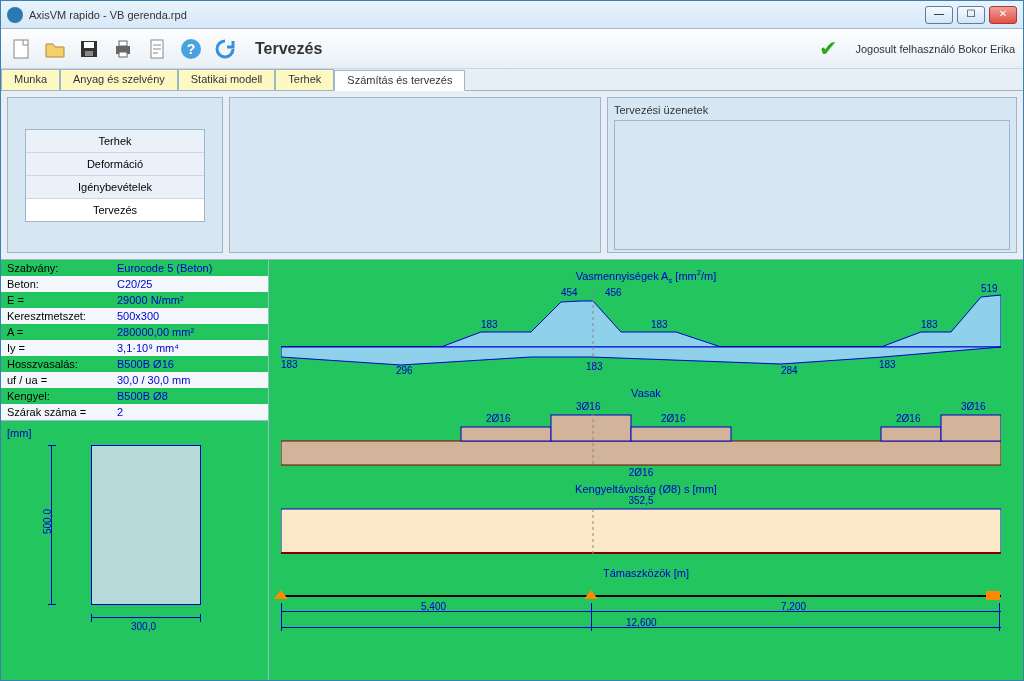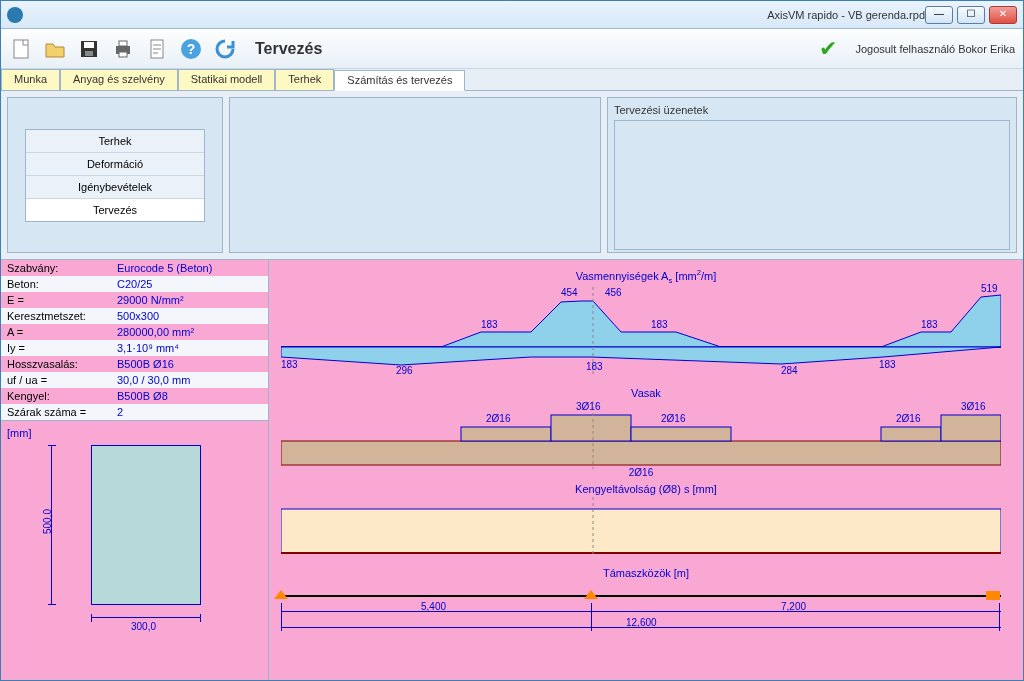--- a/index.html
+++ b/index.html
@@ -1,21 +1,21 @@
 <!DOCTYPE html>
 <html><head>
 <meta charset="utf-8">
 <style>
 * { box-sizing: border-box; margin: 0; padding: 0; }
 body { font-family: Tahoma, Arial, sans-serif; font-size: 11px; background: #fff; width: 1024px; height: 681px; overflow: hidden; }
 
 .window { border: 1px solid #3c7fb1; width: 1024px; height: 681px; display: flex; flex-direction: column; }
 .titlebar { background: linear-gradient(#e9f3fc, #d7e8f8); height: 28px; display: flex; align-items: center; padding: 0 6px; border-bottom: 1px solid #a0b8ce; }
 .titlebar .ti { width: 16px; height: 16px; background: #2a7ab0; border-radius: 50%; margin-right: 6px; }
-.titlebar .title { flex: 1; color: #333; text-align: right; }
+.titlebar .title { flex: 1; color: #333; }
 .winbtns { display: flex; gap: 4px; }
 .winbtn { width: 28px; height: 18px; border: 1px solid #5a7ea0; border-radius: 3px; background: linear-gradient(#f7fbff,#d2e5f6); text-align: center; line-height: 14px; font-size: 10px; cursor: pointer; }
 .winbtn.close { background: linear-gradient(#f19e9a,#e04f44); color: #fff; border-color: #a53c32; }
 
 .toolbar { height: 40px; background: linear-gradient(#fdfefe,#e8f0f7); display: flex; align-items: center; padding: 0 8px; gap: 10px; border-bottom: 1px solid #c9d6e3; }
 .tbicon { width: 24px; height: 24px; cursor: pointer; }
 .tb-label { font-size: 16px; font-weight: bold; color: #333; margin-left: 8px; flex: 1; }
 .checkmark { font-size: 22px; color: #2da81d; margin-right: 8px; }
 .userlbl { color: #333; font-size: 11px; }
 
@@ -28,21 +28,21 @@
 .panel.left { width: 216px; display: flex; align-items: center; justify-content: center; }
 .panel.mid { flex: 1; }
 .panel.right { width: 410px; padding: 6px; }
 .group-title { font-size: 11px; color: #333; margin-bottom: 4px; }
 .msgbox { border: 1px solid #9eb6cc; background: #d7e6f3; height: 130px; }
 
 .navlist { width: 180px; border: 1px solid #9eb6cc; }
 .navitem { text-align: center; padding: 5px 0; background: #eaf1f8; border-bottom: 1px solid #cad8e5; cursor: pointer; }
 .navitem:last-child { background: #fff; border-bottom: none; }
 
-.lower { display: flex; flex: 1; background: #f9a8d4; border-top: 1px solid #9eb6cc; }
+.lower { display: flex; flex: 1; background: #22c55e; border-top: 1px solid #9eb6cc; }
 .lower-left { width: 268px; display: flex; flex-direction: column; border-right: 1px solid #9eb6cc; }
 .proptable { font-size: 11px; }
 .proptable .row { display: flex; padding: 2px 6px; }
 .proptable .row.alt { background: #f3f7fb; }
 .proptable .k { width: 110px; color: #000; }
 .proptable .v { color: #0000d0; }
 sup { font-size: 0.7em; }
 sub { font-size: 0.7em; }
 
 .section { flex: 1; border-top: 1px solid #9eb6cc; padding: 6px; position: relative; }
@@ -239,20 +239,21 @@
         <span class="lbl" style="left:205px;top:12px">2Ø16</span>
         <span class="lbl" style="left:295px;top:0px">3Ø16</span>
         <span class="lbl" style="left:380px;top:12px">2Ø16</span>
         <span class="lbl" style="left:615px;top:12px">2Ø16</span>
         <span class="lbl" style="left:680px;top:0px">3Ø16</span>
         <div class="lbl" style="left:0;right:0;top:66px;text-align:center;width:720px">2Ø16</div>
       </div>
 
       <div class="chart-title" style="margin-top:14px">Kengyeltávolság (Ø8) s [mm]</div>
       <div class="chart" style="height:60px">
+        <div class="lbl" style="left:0;width:720px;text-align:center;top:-2px">352,5</div>
         <svg width="720" height="60">
           <rect x="0" y="12" width="720" height="44" fill="#fde9c7" stroke="#0000d0"></rect>
           <line x1="0" y1="56" x2="720" y2="56" stroke="#800000" stroke-width="2"></line>
           <line x1="312" y1="0" x2="312" y2="60" stroke="#888" stroke-dasharray="3 3"></line>
         </svg>
       </div>
 
       <div class="chart-title" style="margin-top:0">Támaszközök [m]</div>
       <div class="spanbar">
         <div class="spanline"></div>

